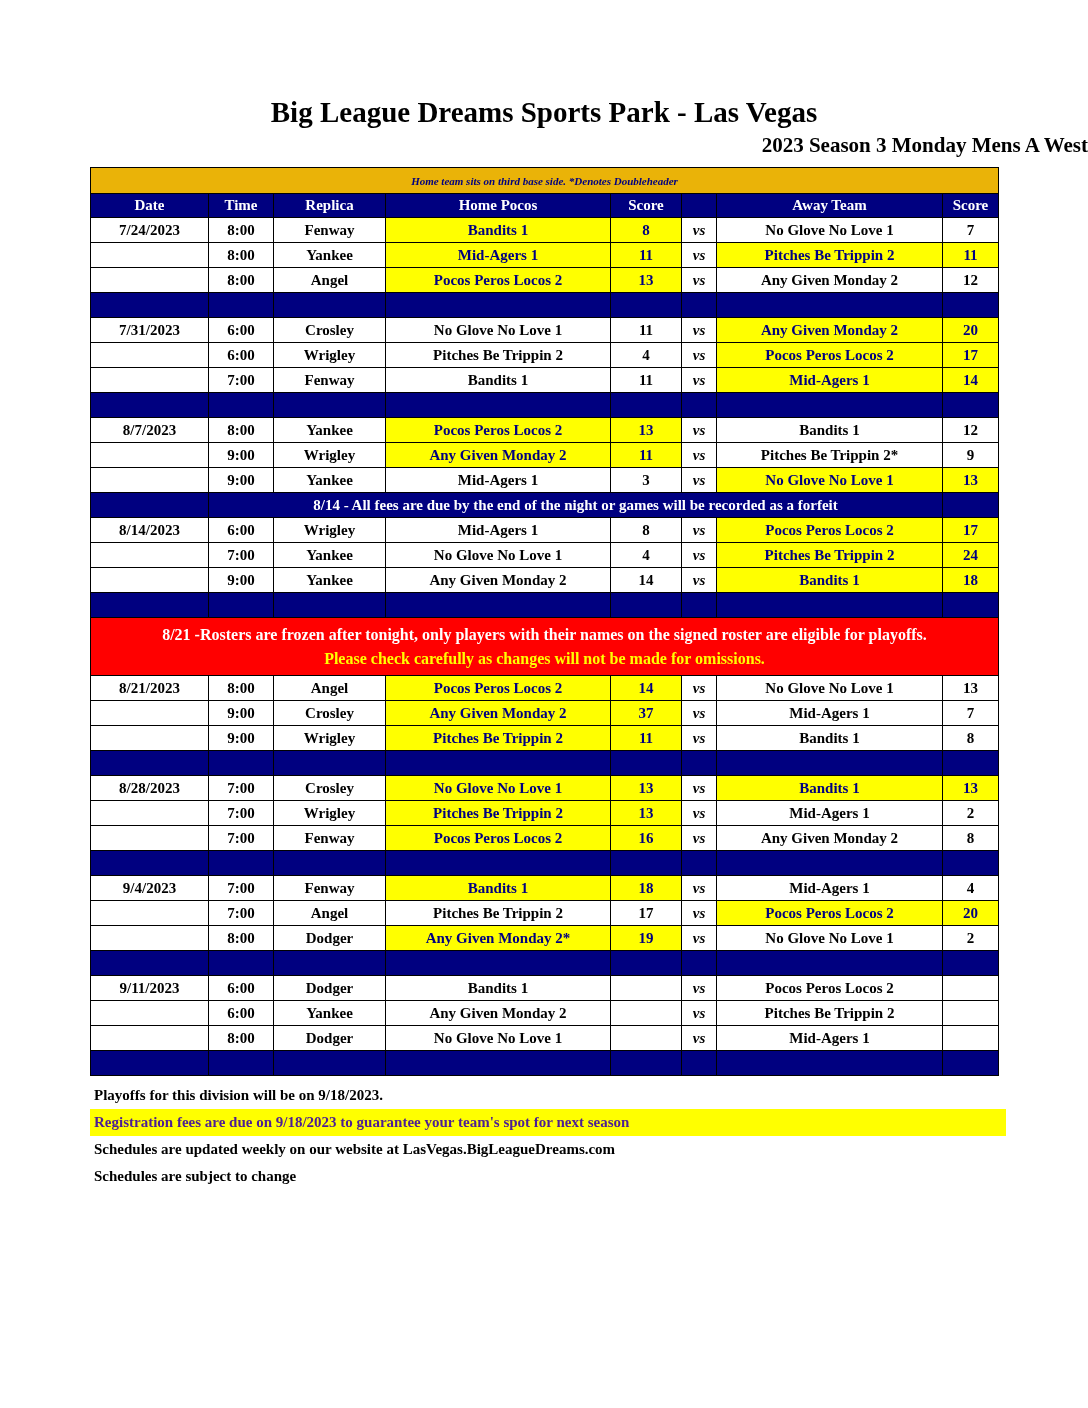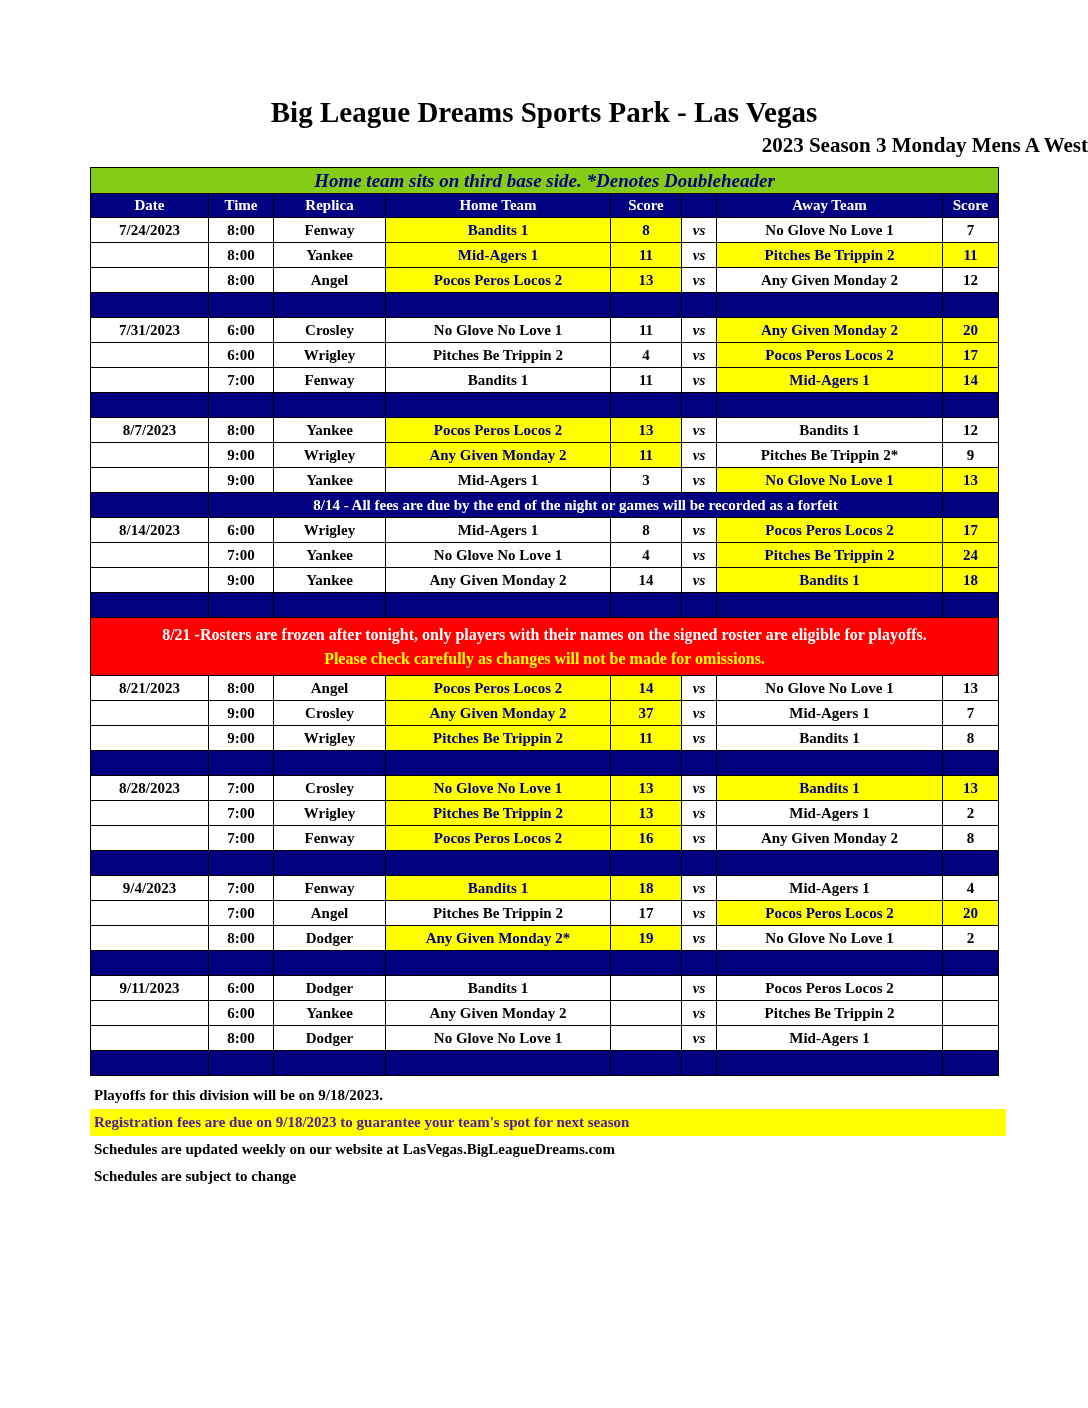--- a/index.html
+++ b/index.html
@@ -33,24 +33,24 @@
     border: 1.5px solid #000000;
     padding: 0 2px;
     font-weight: bold;
     font-size: 15px;
     text-align: center;
     overflow: hidden;
     white-space: nowrap;
     vertical-align: middle;
   }
   tr.banner-row td {
-    background: #84cc16;
+    background: #eab308;
     color: #000080;
     font-style: italic;
-    font-size: 19px;
+    font-size: 11px;
     height: 26px;
   }
   thead tr.head-row th {
     background: #000080;
     color: #FFFFFF;
     height: 24px;
     font-size: 15px;
   }
   tr.game { height: 25px; background: #FFFFFF; }
   tr.game td { color: #000000; }
@@ -94,21 +94,21 @@
         <col style="width:56px">
     </colgroup>
     <thead>
       <tr class="banner-row">
         <td colspan="8">Home team sits on third base side.  *Denotes Doubleheader</td>
       </tr>
       <tr class="head-row">
         <th>Date</th>
         <th>Time</th>
         <th>Replica</th>
-        <th>Home Team</th>
+        <th>Home Pocos</th>
         <th>Score</th>
         <th></th>
         <th>Away Team</th>
         <th>Score</th>
       </tr>
     </thead>
     <tbody id="schedule-body">
         <tr class="game">
           <td>7/24/2023</td>
           <td>8:00</td>

